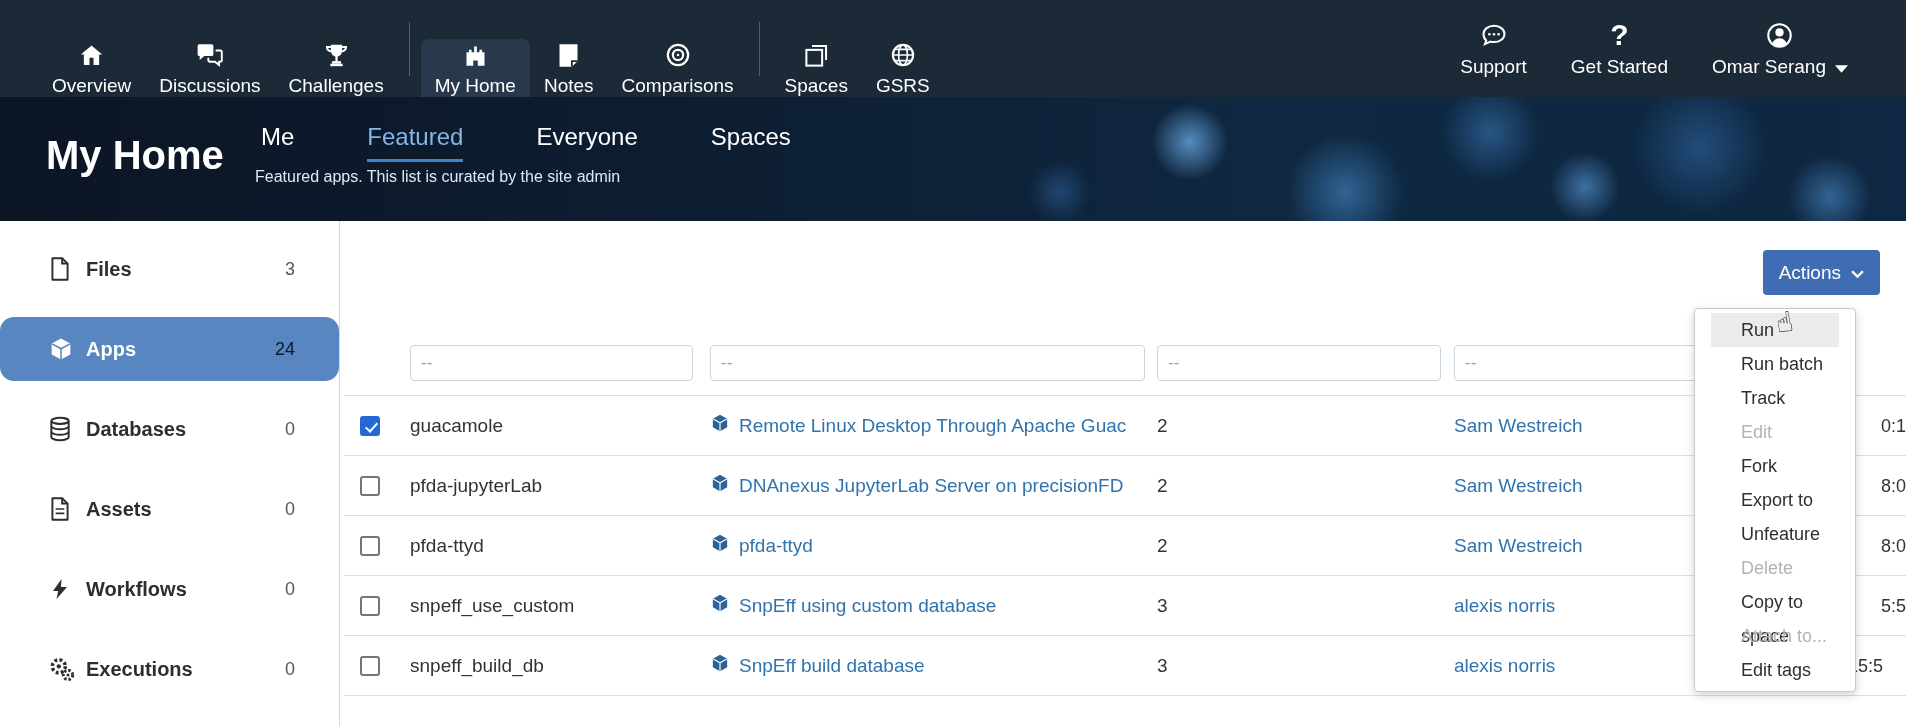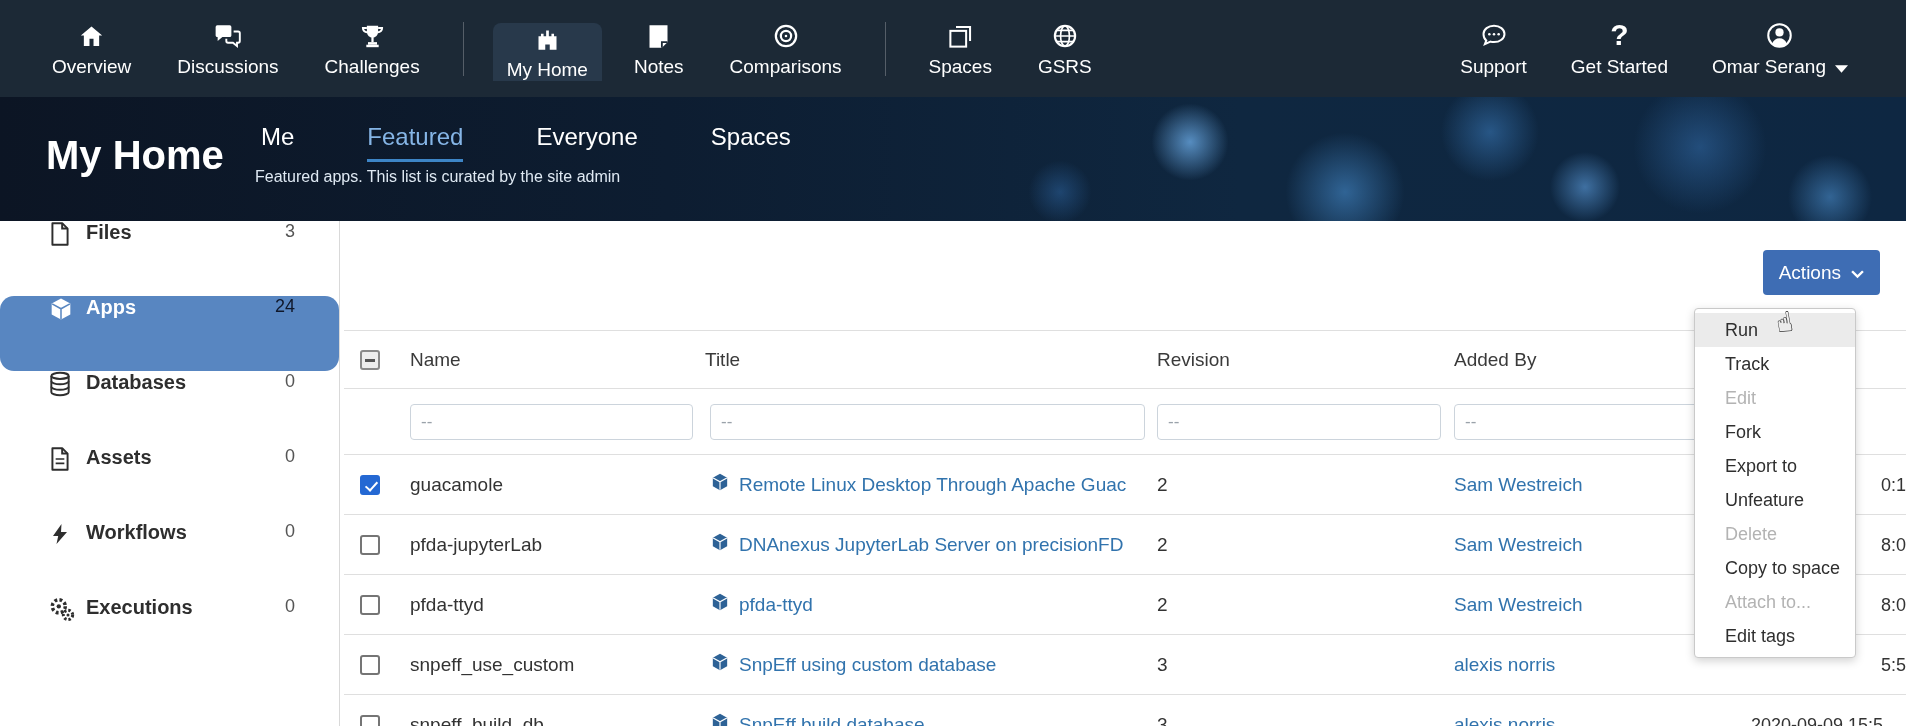--- a/index.html
+++ b/index.html
@@ -12,21 +12,21 @@
 
   
   .topnav {
     position:absolute; top:0; left:0; width:1906px; height:97px;
     background:#1c2936; color:#fff; display:flex; align-items:stretch;
   }
   .logo { margin-left:43px; align-self:center; position:relative; font-size:31px; white-space:nowrap; }
   .logo-light { font-weight:400; letter-spacing:.3px; }
   .logo-bold { font-weight:700; }
   .logo-rocket { position:absolute; right:-34px; top:-14px; }
-  .nav-items { display:flex; align-items:center; margin-left:38px;gap:18px; }
+  .nav-items { display:flex; align-items:flex-end; margin-left:38px; }
   .nav-item {
     display:flex; flex-direction:column; align-items:center; justify-content:center;
     gap:6px; padding:0 14px; font-size:19px; color:#fff; cursor:pointer;
   }
   .nav-item .icn { height:30px; display:flex; align-items:flex-end; }
   .nav-item.active { background:#28394b; margin-top:6px; border-radius:8px 8px 0 0; }
   .nav-divider { width:1px; height:54px; background:rgba(255,255,255,.25); align-self:center; margin:0 11px; }
   .nav-right { margin-left:auto; margin-right:44px; display:flex; align-items:stretch; gap:16px; }
   .user-line { display:flex; align-items:center; gap:9px; }
   .q-glyph { font-size:30px; font-weight:700; line-height:30px; }
@@ -49,22 +49,22 @@
   .tab { color:#fff; padding-bottom:8px; border-bottom:3px solid transparent; }
   .tab.active { color:#85b5e6; border-bottom-color:#3d85c6;text-align:center; }
   .hero-sub { position:absolute; left:255px; top:71px; font-size:16px; color:#dfe9f3; }
 
   
   .sidebar {
     position:absolute; top:221px; left:0; width:340px; height:505px;
     background:#fff; border-right:1px solid #d9d9d9;
   }
   .side-item {
-    height:75px; display:flex; 
-    padding:0 44px 0 48px; color:#2e2e2e; cursor:pointer;
+    height:64px; display:flex; align-items:center;
+    padding:0 44px 0 48px; color:#2e2e2e; cursor:pointer;margin-top:16px;
   }
   .side-item .icn { width:28px; display:flex; }
   .side-item .lbl { font-size:20px; font-weight:600; margin-left:10px; }
   .side-item .cnt { margin-left:auto; font-size:18px; color:#555; }
   .side-item.active { background:#5886c1; color:#fff;border-radius:14px; }
   .side-item.active .cnt { color:#0f172a; }
   .side-item.active .cube-edges { stroke:#5886c1; }
   .cube-edges { stroke:#fff; }
 
   
@@ -105,21 +105,21 @@
     content:""; position:absolute; left:5.5px; top:1.5px; width:5px; height:10px;
     border:solid #fff; border-width:0 2.6px 2.6px 0; transform:rotate(42deg);
   }
   .cb.indet { background:#ededed; border-color:#8a8a8a; }
   .cb.indet::after { content:""; position:absolute; left:3px; top:7px; width:10px; height:2.6px; background:#555; }
 
   
   .menu {
     position:absolute; left:1694px; top:308px; width:162px; background:#fff;
     border:1px solid #c9c9c9; border-radius:4px; box-shadow:0 3px 10px rgba(0,0,0,.18);
-    padding:4px 0; z-index:50;
+    padding:4px 16px; z-index:50;
   }
   .menu-item { height:34px; line-height:34px; padding-left:30px; font-size:18px; color:#2f2f2f; cursor:pointer; }
   .menu-item.hovered { background:#ebebeb; }
   .menu-item.disabled { color:#b3b3b3; cursor:default; }
   .cursor {
     position:absolute; left:1776px; top:306px; z-index:60; font-size:28px; color:#1a1a1a;
     font-family:"DejaVu Sans",sans-serif; transform:rotate(-10deg); text-shadow:0 0 2px #fff;
   }
 </style>
 </head>
@@ -321,28 +321,20 @@
 <div class="main">
   <button class="actions-btn">
     <span>Actions</span>
     <span><svg width="13" height="9" viewBox="0 0 12 8">
           <path d="M1 1l5 5 5-5" fill="none" stroke="#fff" stroke-width="2.2"></path>
         </svg></span>
   </button>
 
   <div class="tbl">
 
-    <div class="trow thead">
-      <div class="cell cbc"><span class="cb indet"></span></div>
-      <div class="cell">Name</div>
-      <div class="cell">Title</div>
-      <div class="cell">Revision</div>
-      <div class="cell">Added By</div>
-      <div class="cell"></div>
-    </div>
 
     <div class="trow tfilter">
       <div class="cell cbc"></div>
       <div class="cell"><input class="flt" placeholder="--" style=""></div>
       <div class="cell titlec">
           <input class="flt w-title" placeholder="--" style="">
         </div>
       <div class="cell"><input class="flt w-rev" placeholder="--" style=""></div>
       <div class="cell"><input class="flt w-added" placeholder="--" style=""></div>
       <div class="cell"></div>
@@ -420,20 +412,21 @@
       </div>
       <div class="cell rev">3</div>
       <div class="cell"><a class="lnk">alexis norris</a></div>
       <div class="cell fragc"><span class="frag">2020-09-09 15:5</span></div>
     </div>
   </div>
 </div>
 
 <div class="menu">
   <div class="menu-item hovered">Run</div>
+  <div class="menu-item">Run batch</div>
   <div class="menu-item">Track</div>
   <div class="menu-item disabled">Edit</div>
   <div class="menu-item">Fork</div>
   <div class="menu-item">Export to</div>
   <div class="menu-item">Unfeature</div>
   <div class="menu-item disabled">Delete</div>
   <div class="menu-item">Copy to space</div>
   <div class="menu-item disabled">Attach to...</div>
   <div class="menu-item">Edit tags</div>
 </div>

